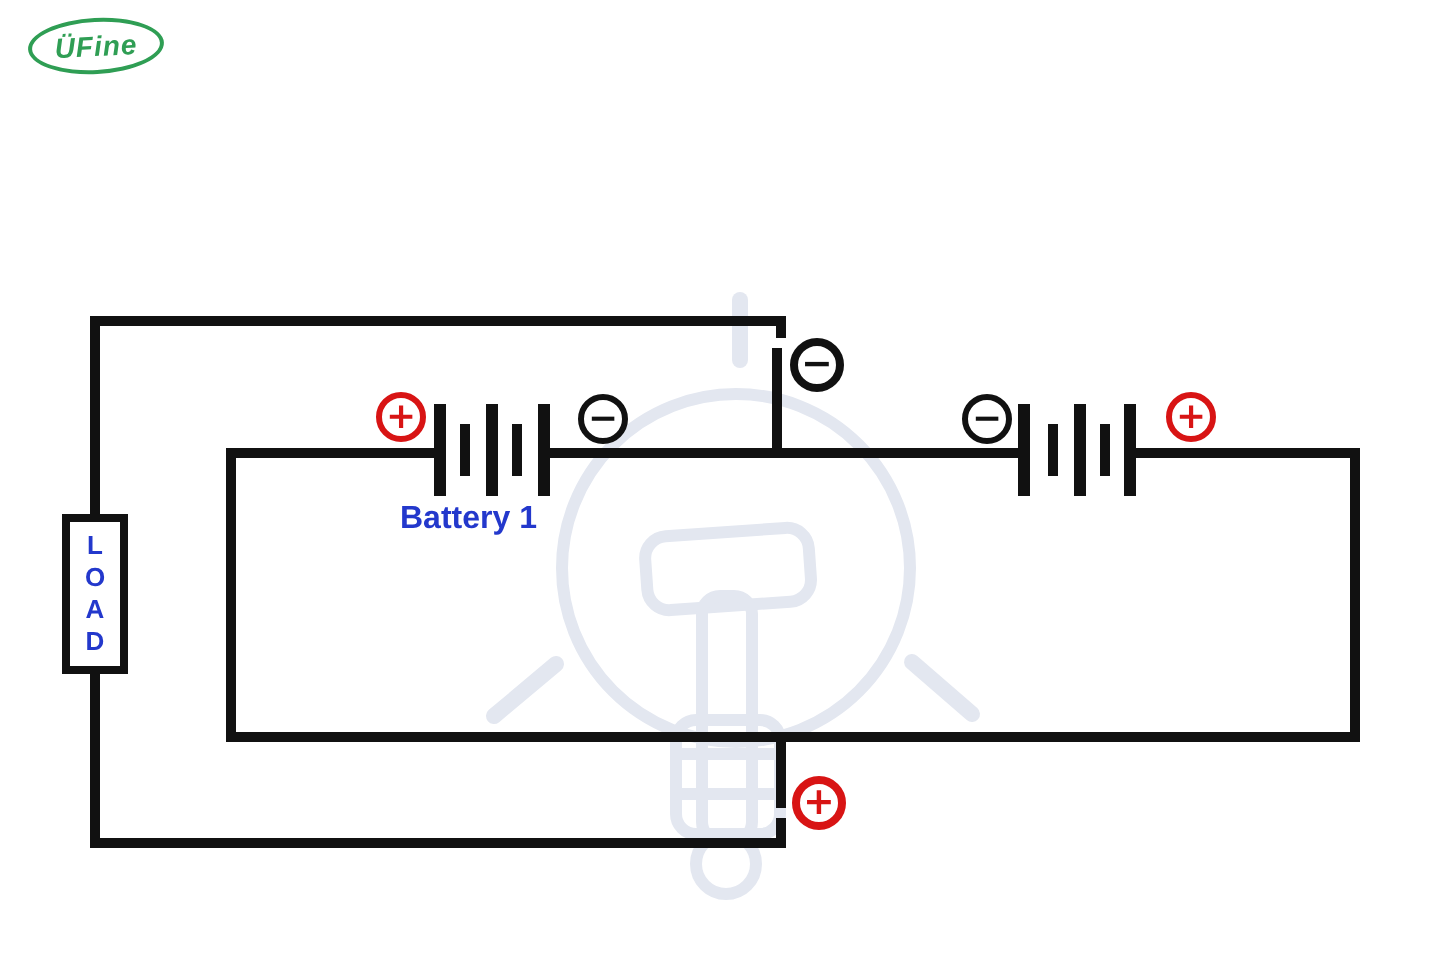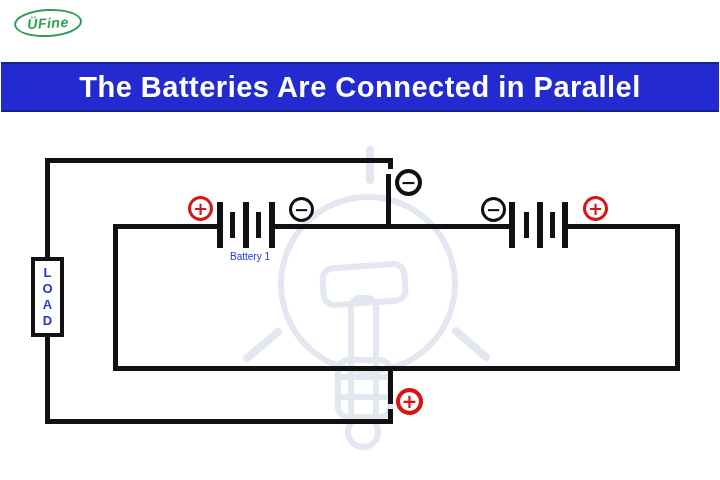--- a/index.html
+++ b/index.html
@@ -28,22 +28,22 @@
   .term.sm{width:25px;height:25px;border:3.5px solid #111;font-size:18px;}
   .term.lg{width:27px;height:27px;border:4px solid #111;font-size:19px;}
   .term.pos{border-color:#d81414;color:#d81414;}
   .term.neg{border-color:#111;color:#111;}
 
   .load{position:absolute;left:31px;top:257px;width:33px;height:80px;z-index:3;
         box-sizing:border-box;border:4px solid #111;background:#fff;
         display:flex;flex-direction:column;align-items:center;justify-content:center;}
   .load span{color:#2338cc;font-weight:bold;font-size:13px;line-height:16px;}
 
-  .batlabel{position:absolute;z-index:3;width:100px;text-align:center;
-            color:#2338cc;font-weight:normal;font-size:10px;}
+  .batlabel{position:absolute;z-index:3;width:100px;
+            color:#2338cc;font-weight:bold;font-size:16px;}
 
   .wm{position:absolute;left:0;top:0;z-index:1;}
 </style>
 </head>
 <body>
 
 <div class="stage">
 
   <svg class="wm" width="720" height="480" viewBox="0 0 720 480" fill="none" stroke="#e3e7f0" stroke-width="6">
     <circle cx="368" cy="284" r="87"></circle>
@@ -55,23 +55,20 @@
     <circle cx="363" cy="432" r="15"></circle>
     <line x1="370" y1="150" x2="370" y2="180" stroke-linecap="round" stroke-width="8"></line>
     <line x1="247" y1="358" x2="278" y2="332" stroke-linecap="round" stroke-width="8"></line>
     <line x1="456" y1="331" x2="486" y2="357" stroke-linecap="round" stroke-width="8"></line>
   </svg>
 
   <div class="logo">
     <span>ÜFine</span>
   </div>
 
-  <div class="banner">
-    <h1>The Batteries Are Connected in Parallel</h1>
-  </div>
 
   <div class="wire" style="left:45px;top:158px;width:348px;height:5px"></div>
   <div class="wire" style="left:388px;top:158px;width:5px;height:11px"></div>
   <div class="wire" style="left:386px;top:174px;width:5px;height:55px"></div>
   <div class="wire" style="left:45px;top:158px;width:5px;height:103px"></div>
   <div class="wire" style="left:45px;top:334px;width:5px;height:90px"></div>
   <div class="wire" style="left:45px;top:419px;width:348px;height:5px"></div>
   <div class="wire" style="left:388px;top:409px;width:5px;height:12px"></div>
   <div class="wire" style="left:388px;top:369px;width:5px;height:35px"></div>
 

